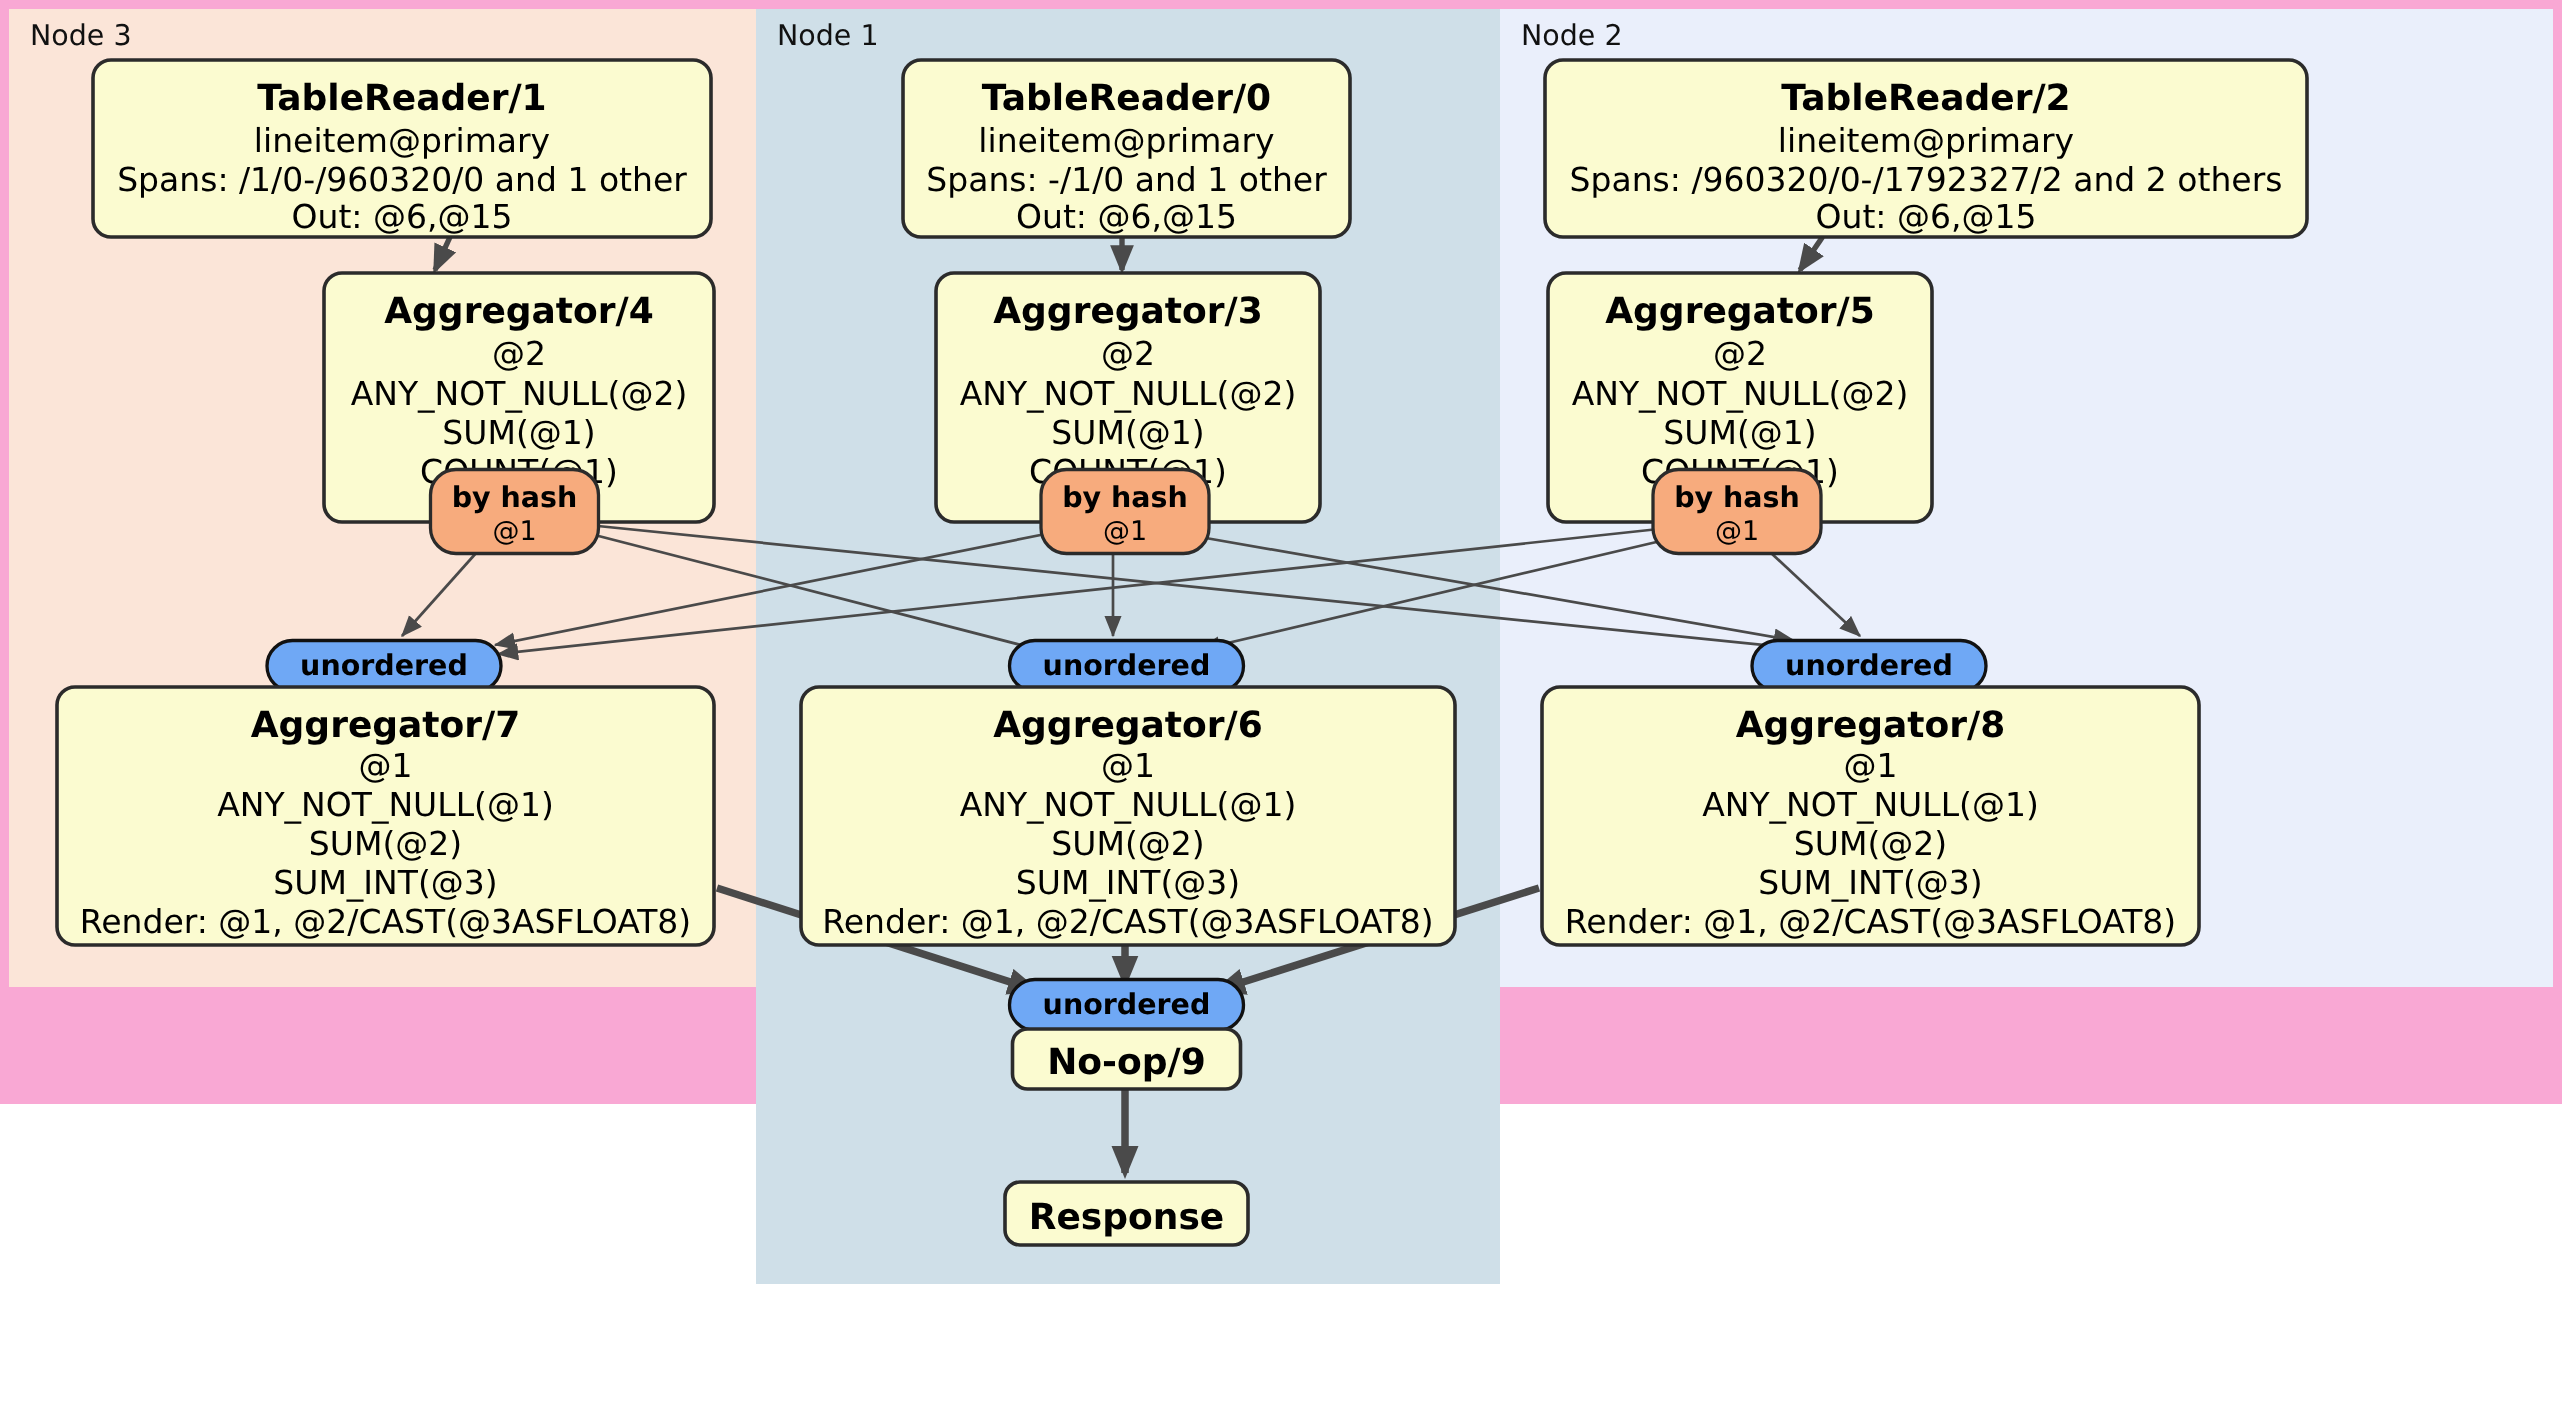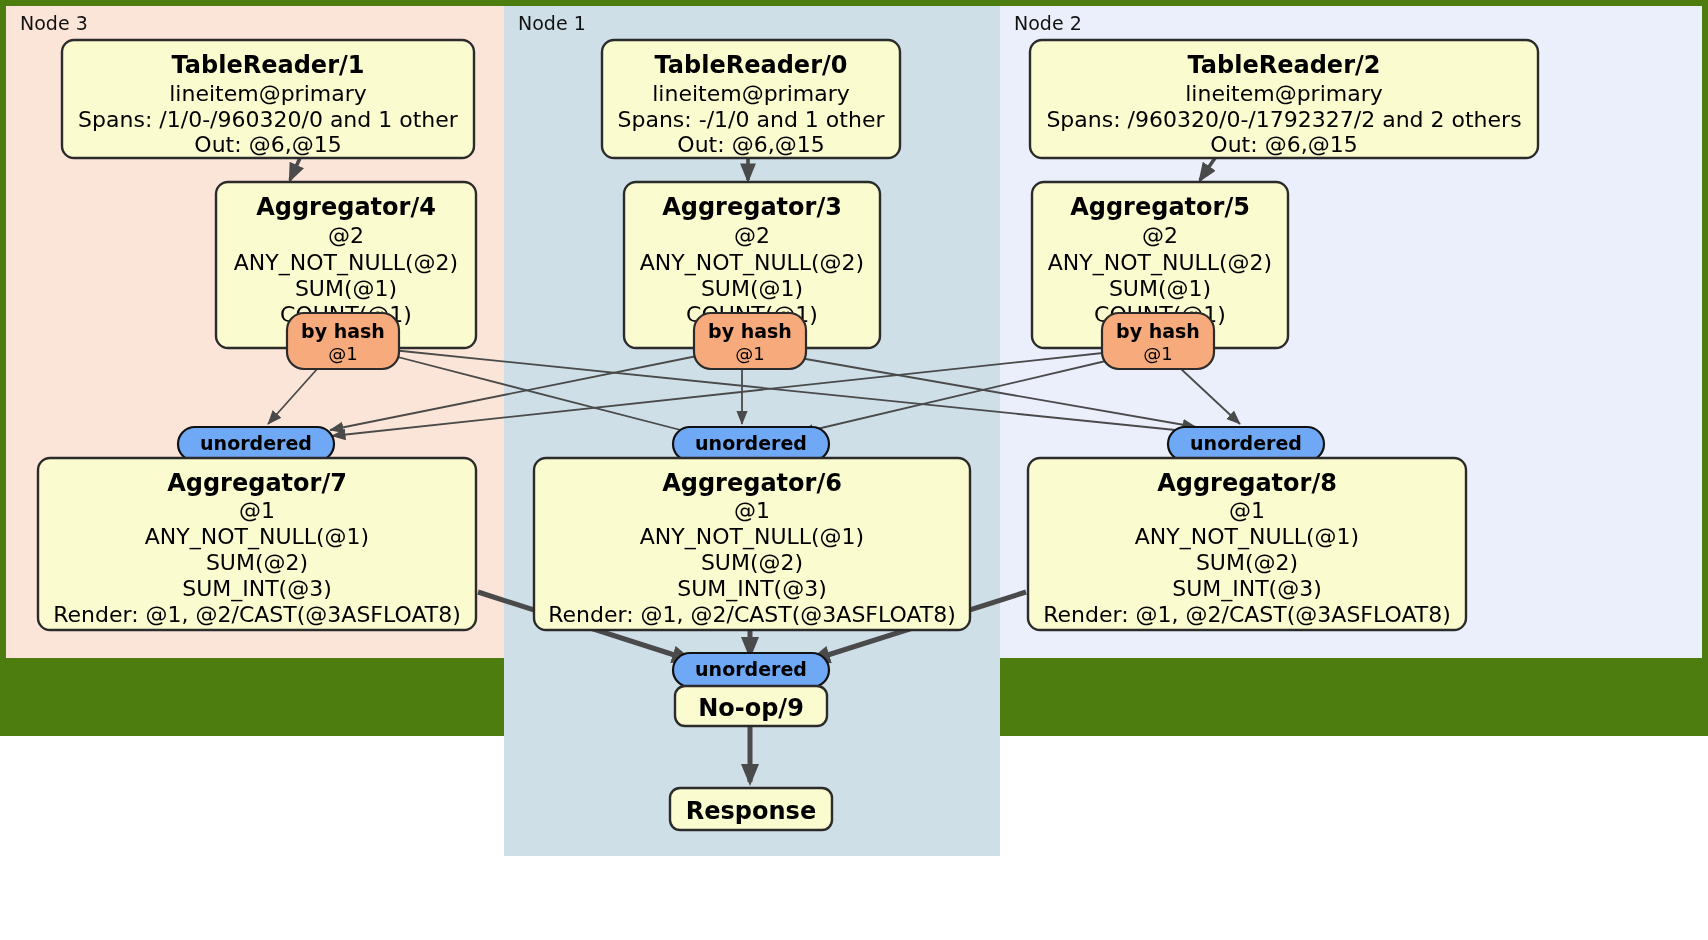--- a/index.html
+++ b/index.html
@@ -10,21 +10,21 @@
   body {
     font-family: "DejaVu Sans", "Liberation Sans", sans-serif;
     width: 1708px;
     height: 940px;
     overflow: hidden;
   }
   #stage {
     position: relative;
     width: 1708px;
     height: 736px;
-    background: #4d7c0f;
+    background: #f9a8d4;
   }
   svg.diagram {
     position: absolute;
     left: 0;
     top: 0;
     width: 1708px;
     height: 940px;
   }
   .node-panel-label {
     font-size: 19px;

